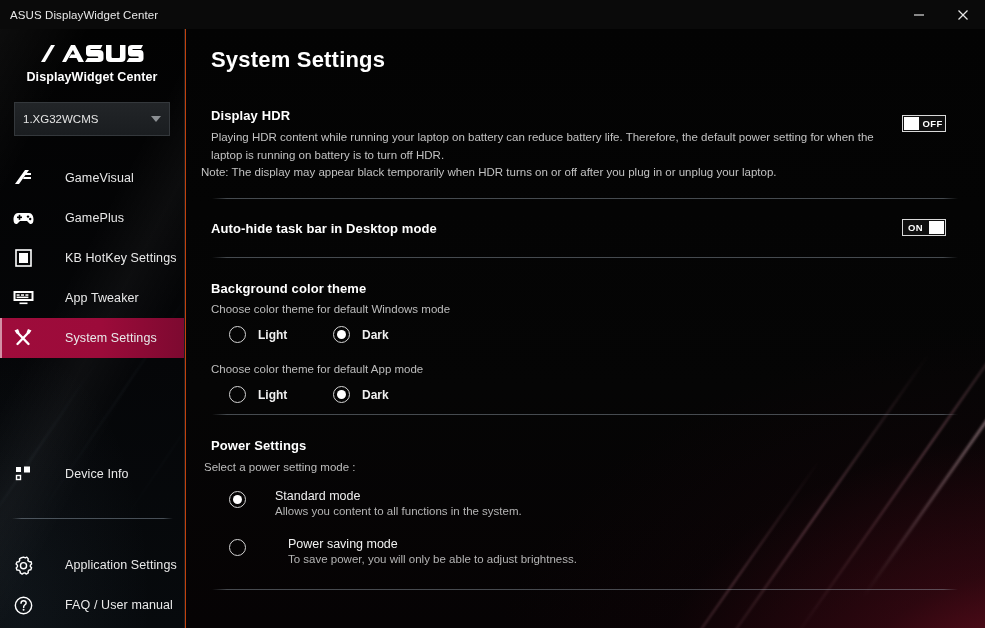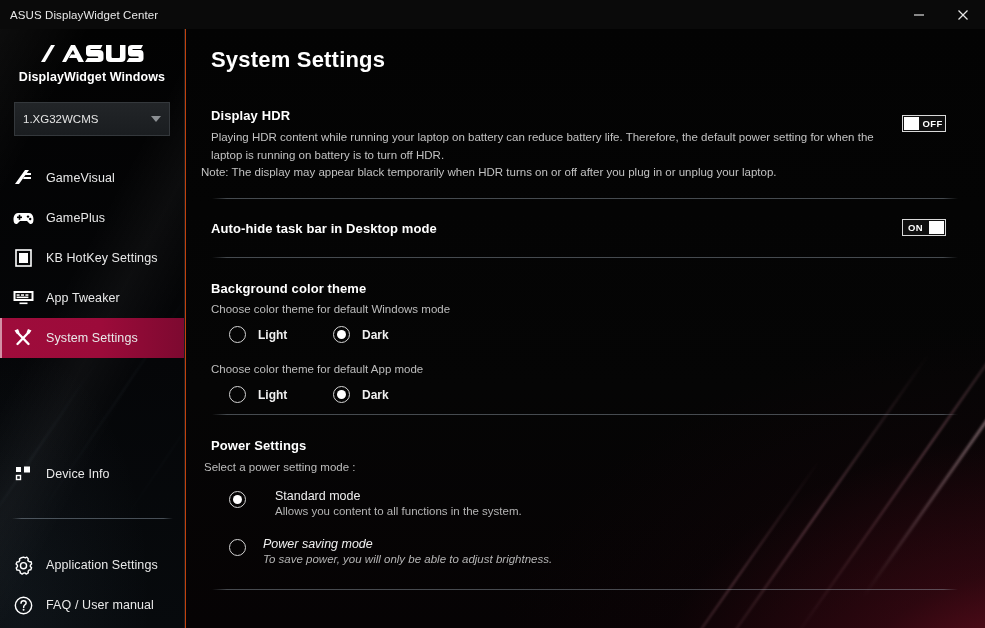--- a/index.html
+++ b/index.html
@@ -99,20 +99,21 @@
   }
 
   
   .nav { position: relative; margin-top: 22px; }
   .nav-item {
     position: relative;
     height: 40px;
     display: flex; align-items: center;
     cursor: pointer;
     color: #e9e9e9;
+    gap: 19px;
   }
   .nav-item .ic {
     width: 46px; display:flex; align-items:center; justify-content:center;
     flex: 0 0 46px;
   }
   .nav-item .lbl { font-size: 12.5px; letter-spacing: .1px; }
   .nav-item.active {
     background: linear-gradient(90deg, #9e0c3b 0%, #9c0b3a 55%, #7d0930 100%);
   }
   .nav-item.active::before {
@@ -252,21 +253,21 @@
 
           <path d="M44,42 L62,8 L70,8 L88,42 L77,42 L73,34 L58,34 L62,27 L70,27 L66,18 L52,42 Z"></path>
 
           <path d="M92,14 C92,10 95,8 100,8 L125,8 L121,16 L102,16 C100,16 100,18 102,18 L118,18 C124,18 127,21 127,26 L127,35 C127,39 124,42 118,42 L90,42 L95,34 L115,34 C117,34 117,31 115,31 L99,31 C94,31 92,28 92,24 Z"></path>
 
           <path d="M132,8 L143,8 L143,31 C143,33 144,34 146,34 L157,34 C159,34 160,33 160,31 L160,8 L171,8 L171,34 C171,39 168,42 162,42 L141,42 C135,42 132,39 132,34 Z"></path>
 
           <path d="M176,14 C176,10 179,8 184,8 L206,8 L202,16 L186,16 C184,16 184,18 186,18 L200,18 C205,18 207,21 207,26 L207,35 C207,39 204,42 199,42 L173,42 L178,34 L196,34 C198,34 198,31 196,31 L183,31 C178,31 176,28 176,24 Z"></path>
         </g>
       </svg>
-      <div class="brand-sub">DisplayWidget Windows</div>
+      <div class="brand-sub">DisplayWidget Center</div>
     </div>
 
     <div class="device-select">
       <span class="val">1.XG32WCMS</span>
       <span class="caret"></span>
     </div>
 
     <div class="nav">
 
       <div class="nav-item">
@@ -436,21 +437,21 @@
       <div style="position:absolute; left:43px; top:460px; display:flex; align-items:flex-start;">
         <span class="radio checked" style="margin-top:2px;"></span>
         <span style="margin-left:29px;">
           <span class="opt-title" style="display:block;">Standard mode</span>
           <span class="opt-desc" style="display:block;">Allows you content to all functions in the system.</span>
         </span>
       </div>
 
       <div style="position:absolute; left:43px; top:508px; display:flex; align-items:flex-start;">
         <span class="radio" style="margin-top:2px;"></span>
-        <span style="margin-left:17px;font-style:italic;">
+        <span style="margin-left:42px;">
           <span class="opt-title" style="display:block;">Power saving mode</span>
           <span class="opt-desc" style="display:block;">To save power, you will only be able to adjust brightness.</span>
         </span>
       </div>
 
       <div class="hr" style="top:560px;"></div>
 
     </div>
   </div>
 </div>

